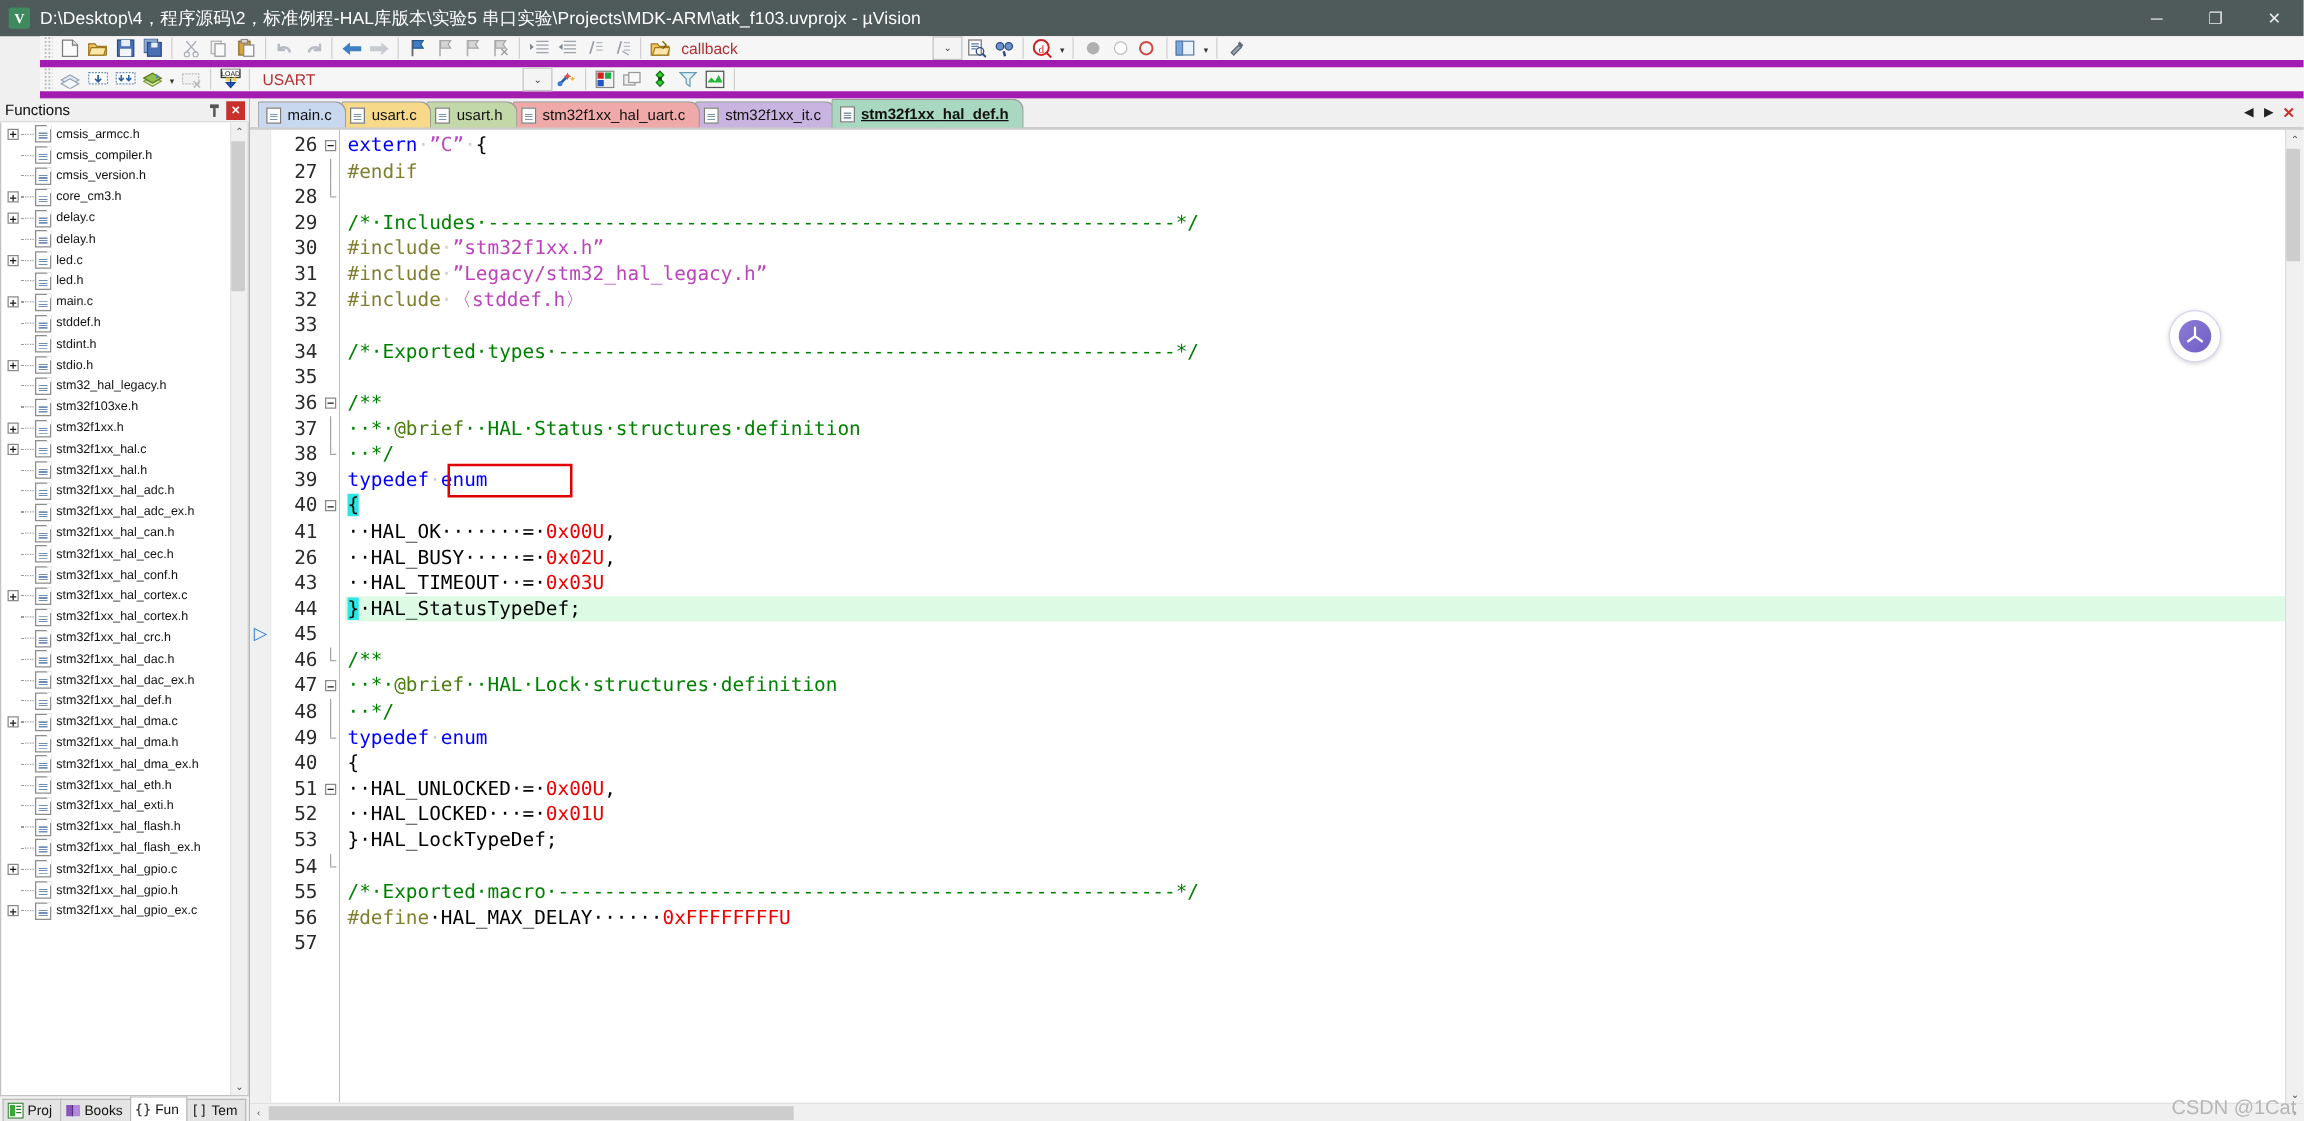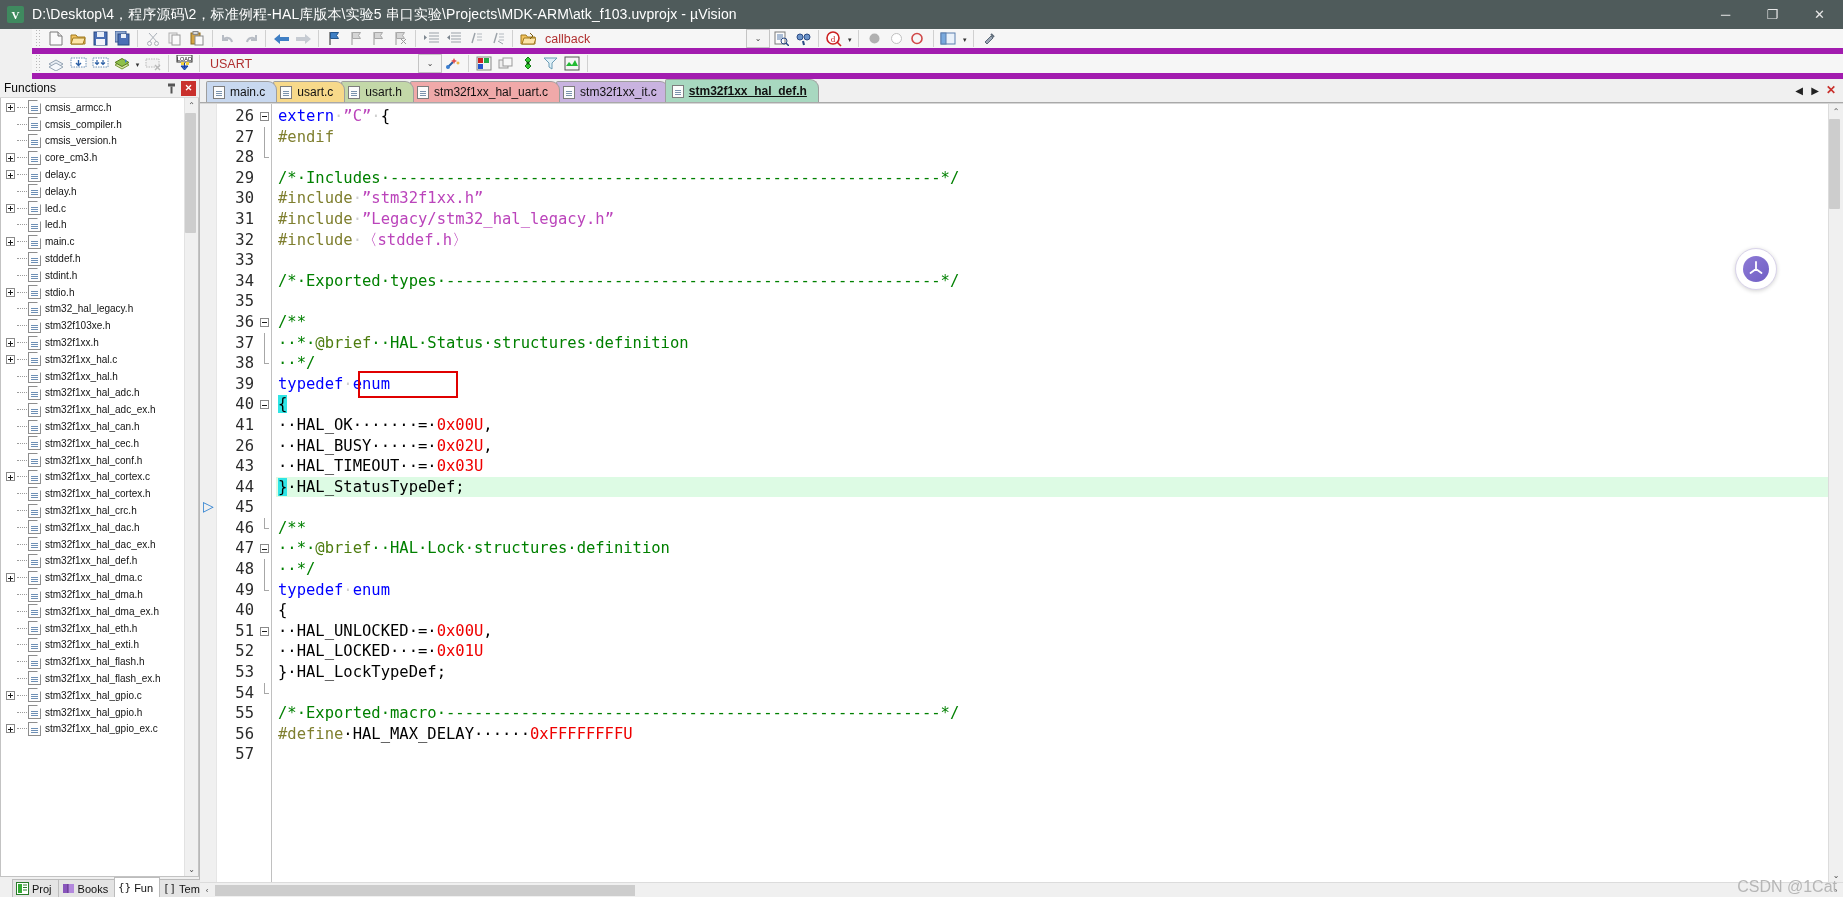--- a/index.html
+++ b/index.html
@@ -186,21 +186,20 @@
   .sc-thumb {
     width: 11px; background: #cdcdcd; border-radius: 1px; margin: 1px 0;
   }
   .sc-track { flex: 1 1 auto; width: 14px; display:flex; flex-direction:column; }
   .bottom-tabs {
     height: 20px; flex: 0 0 20px;
     display: flex; align-items: flex-end;
     background: #f0f0f0;
     font-size: 11px;
     padding-left: 2px;
-    margin-left: 10px;
   }
   .btab {
     height: 18px; display: flex; align-items: center;
     padding: 0 6px 0 3px;
     border: 1px solid #bcbcbc; border-bottom: none;
     background: #e4e4e4; margin-right: -1px;
     white-space: nowrap; color:#111;
   }
   .btab.active { background: #ffffff; height: 20px; }
   .btab-ic { width: 13px; height: 13px; margin-right: 3px; flex:0 0 13px; }

